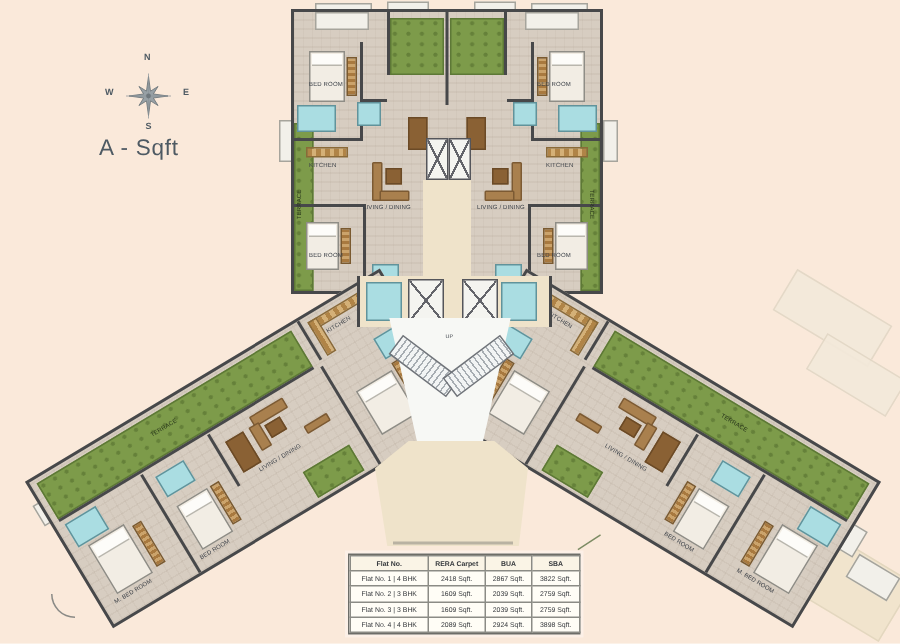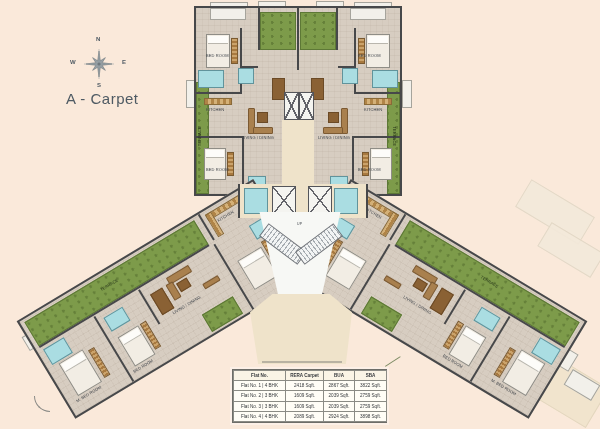--- a/index.html
+++ b/index.html
@@ -63,21 +63,21 @@
       <line x1="0" y1="-15" x2="0" y2="15" stroke="#8b9499" stroke-width="0.5"></line>
       <line x1="-15" y1="0" x2="15" y2="0" stroke="#8b9499" stroke-width="0.5"></line>
       <circle r="1.6" fill="#6f787d"></circle>
     </svg>
     <span class="abs cdir" style="left:26px;top:2px;">N</span>
     <span class="abs cdir" style="left:27px;top:48px;">S</span>
     <span class="abs cdir" style="left:0px;top:25px;">W</span>
     <span class="abs cdir" style="left:52px;top:25px;">E</span>
   </div>
 
-  <div class="abs title" style="left:66px;top:90px;">A - Carpet</div>
+  <div class="abs title" style="left:66px;top:90px;">A - Sqft</div>
 
   <div class="abs ghost" style="left:518px;top:196px;width:72px;height:30px;transform:rotate(31deg);opacity:.9;"></div>
   <div class="abs ghost" style="left:540px;top:236px;width:60px;height:26px;transform:rotate(31deg);opacity:.9;"></div>
   <div class="abs walk" style="left:462px;top:300px;width:170px;height:44px;transform:rotate(31deg);transform-origin:0 0;"></div>
   <div class="abs slab" style="left:540px;top:344px;width:34px;height:18px;transform:rotate(31deg);"></div>
   <div class="abs slab" style="left:566px;top:376px;width:30px;height:16px;transform:rotate(31deg);"></div>
   <div class="abs slab" style="left:24px;top:330px;width:22px;height:14px;transform:rotate(-31deg);"></div>
 
   <div class="abs slab" style="left:210px;top:2px;width:36px;height:10px;"></div>
   <div class="abs slab" style="left:258px;top:1px;width:26px;height:11px;"></div>

